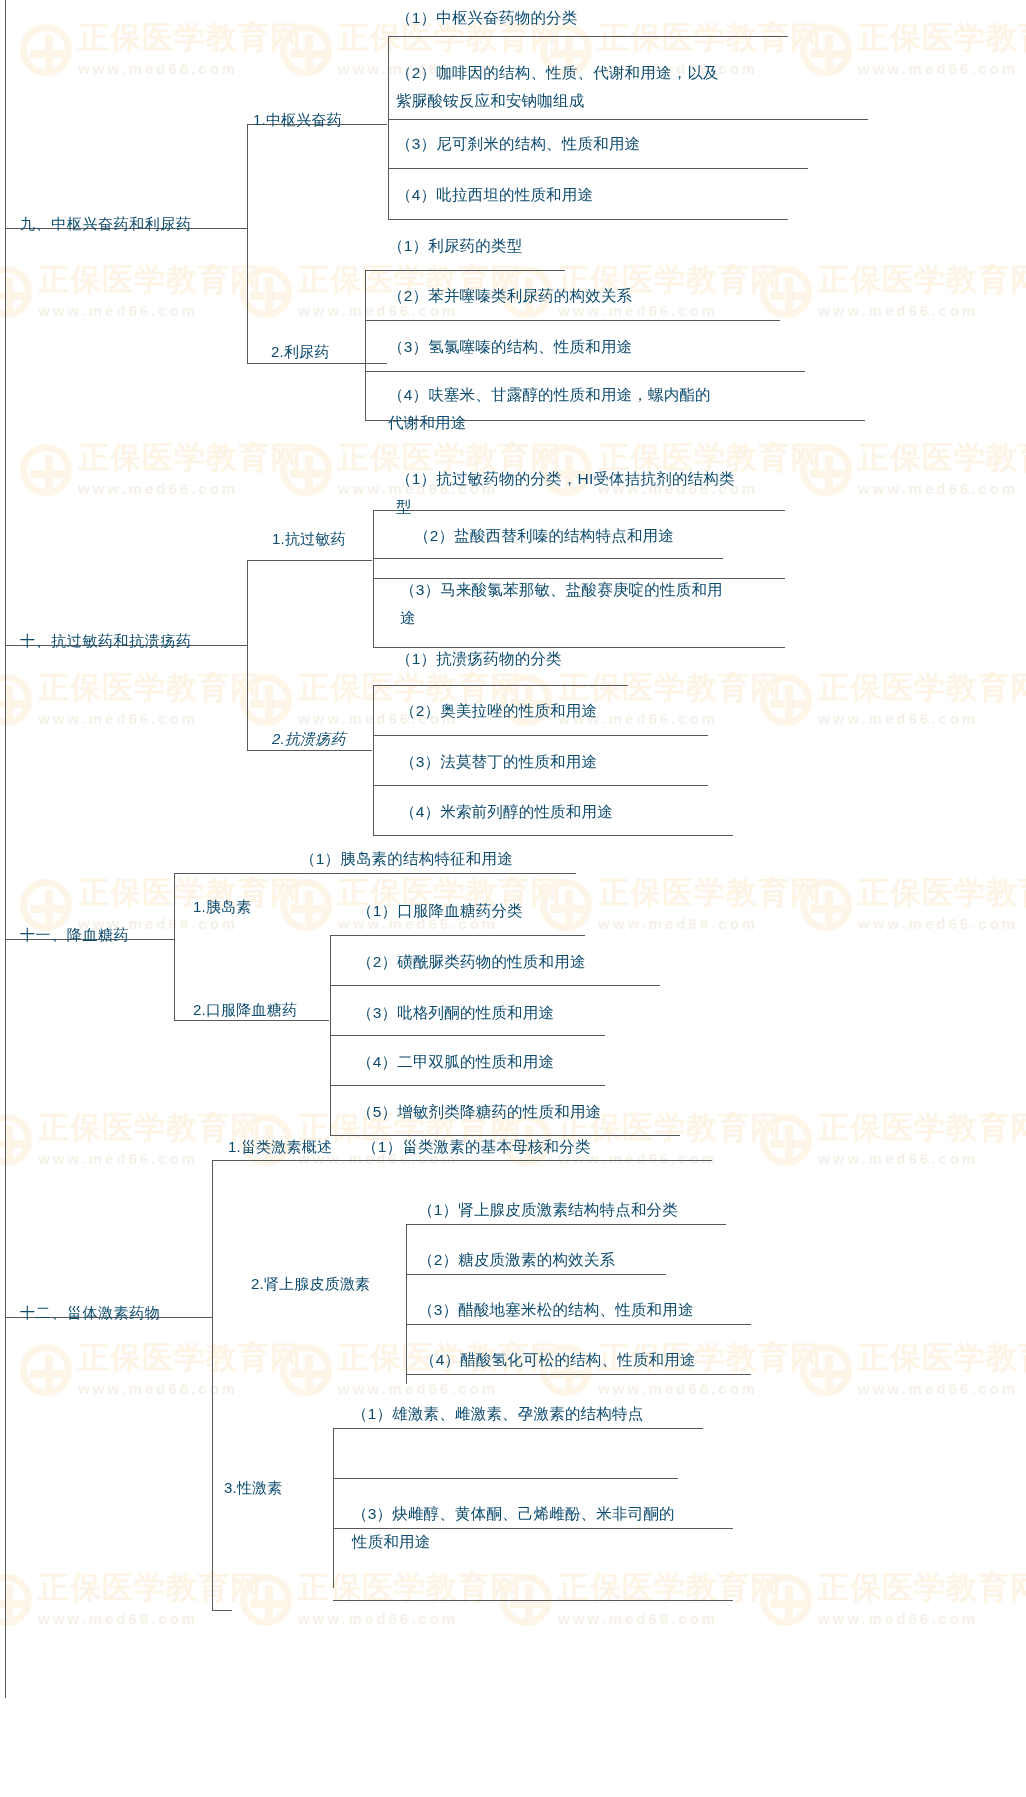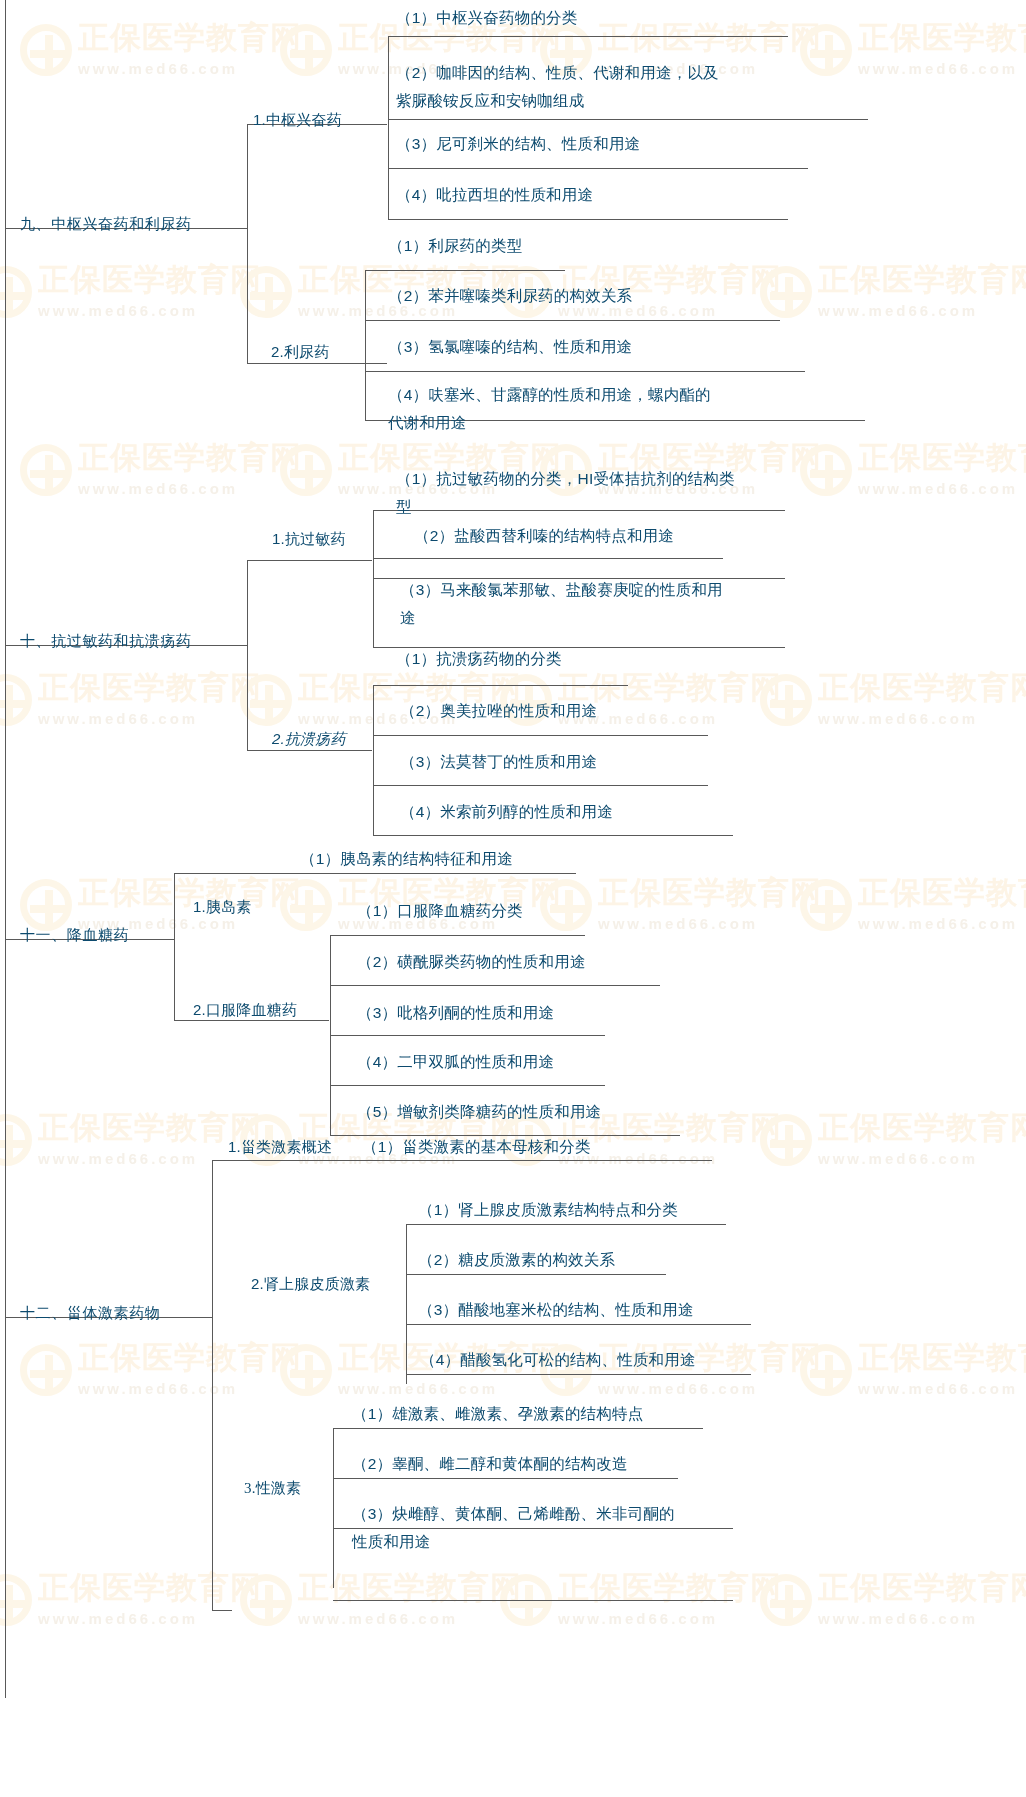--- a/index.html
+++ b/index.html
@@ -366,27 +366,26 @@
 
   <div class="node lvl3" style="left:357px;top:897px;width:330px;">（1）口服降血糖药分类</div>
   <div class="node lvl3" style="left:357px;top:948px;width:340px;">（2）磺酰脲类药物的性质和用途</div>
   <div class="node lvl3" style="left:357px;top:999px;width:330px;">（3）吡格列酮的性质和用途</div>
   <div class="node lvl3" style="left:357px;top:1048px;width:330px;">（4）二甲双胍的性质和用途</div>
   <div class="node lvl3" style="left:357px;top:1098px;width:360px;">（5）增敏剂类降糖药的性质和用途</div>
 
   <div class="node lvl1" style="left:20px;top:1299px;">十二、甾体激素药物</div>
   <div class="node lvl2" style="left:228px;top:1133px;">1.甾类激素概述</div>
   <div class="node lvl2" style="left:251px;top:1270px;">2.肾上腺皮质激素</div>
-  <div class="node lvl2" style="left:244px;top:1474px;font-family:Liberation Serif, serif;">3.性激素</div>
+  <div class="node lvl2" style="left:224px;top:1474px;">3.性激素</div>
 
   <div class="node lvl3" style="left:362px;top:1133px;width:360px;">（1）甾类激素的基本母核和分类</div>
 
   <div class="node lvl3" style="left:418px;top:1196px;width:330px;">（1）肾上腺皮质激素结构特点和分类</div>
   <div class="node lvl3" style="left:418px;top:1246px;width:300px;">（2）糖皮质激素的构效关系</div>
   <div class="node lvl3" style="left:418px;top:1296px;width:350px;">（3）醋酸地塞米松的结构、性质和用途</div>
   <div class="node lvl3" style="left:420px;top:1346px;width:350px;">（4）醋酸氢化可松的结构、性质和用途</div>
 
   <div class="node lvl3" style="left:352px;top:1400px;width:380px;">（1）雄激素、雌激素、孕激素的结构特点</div>
-  <div class="node lvl3" style="left:352px;top:1450px;width:380px;">（2）睾酮、雌二醇和黄体酮的结构改造</div>
   <div class="node lvl3" style="left:352px;top:1500px;width:400px;">（3）炔雌醇、黄体酮、己烯雌酚、米非司酮的
 性质和用途</div>
 
 </div>
 
 </body></html>

